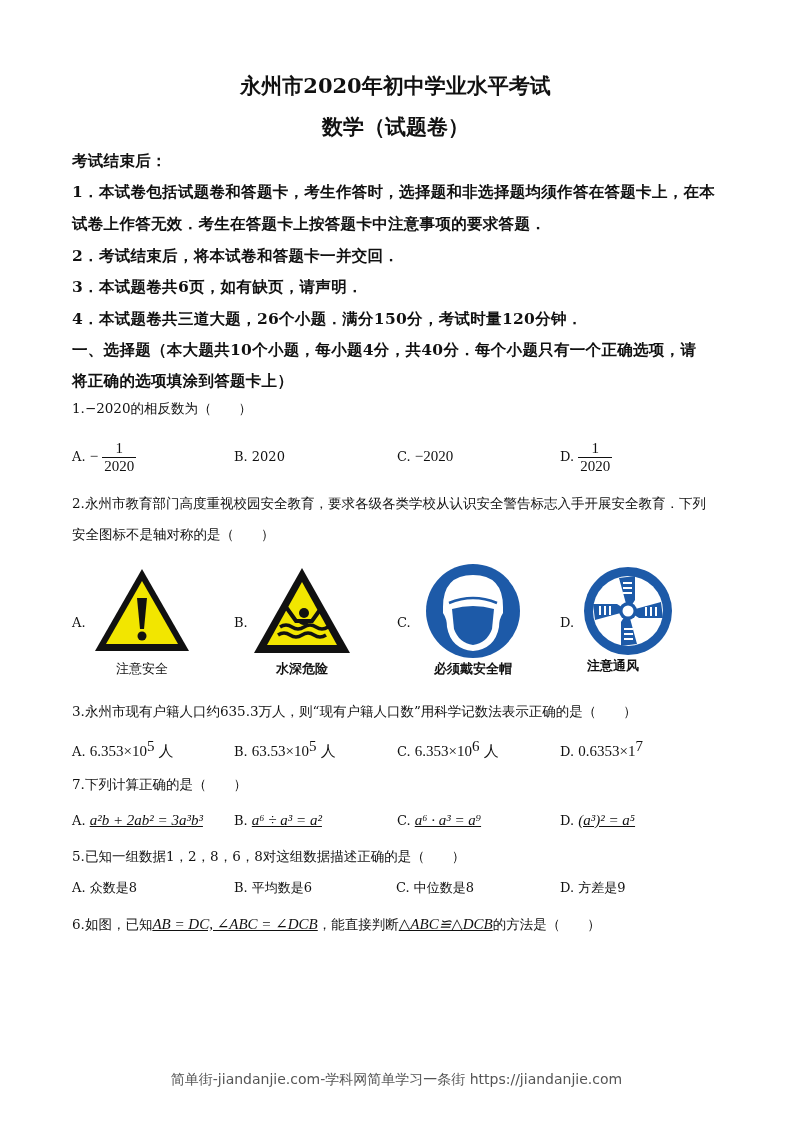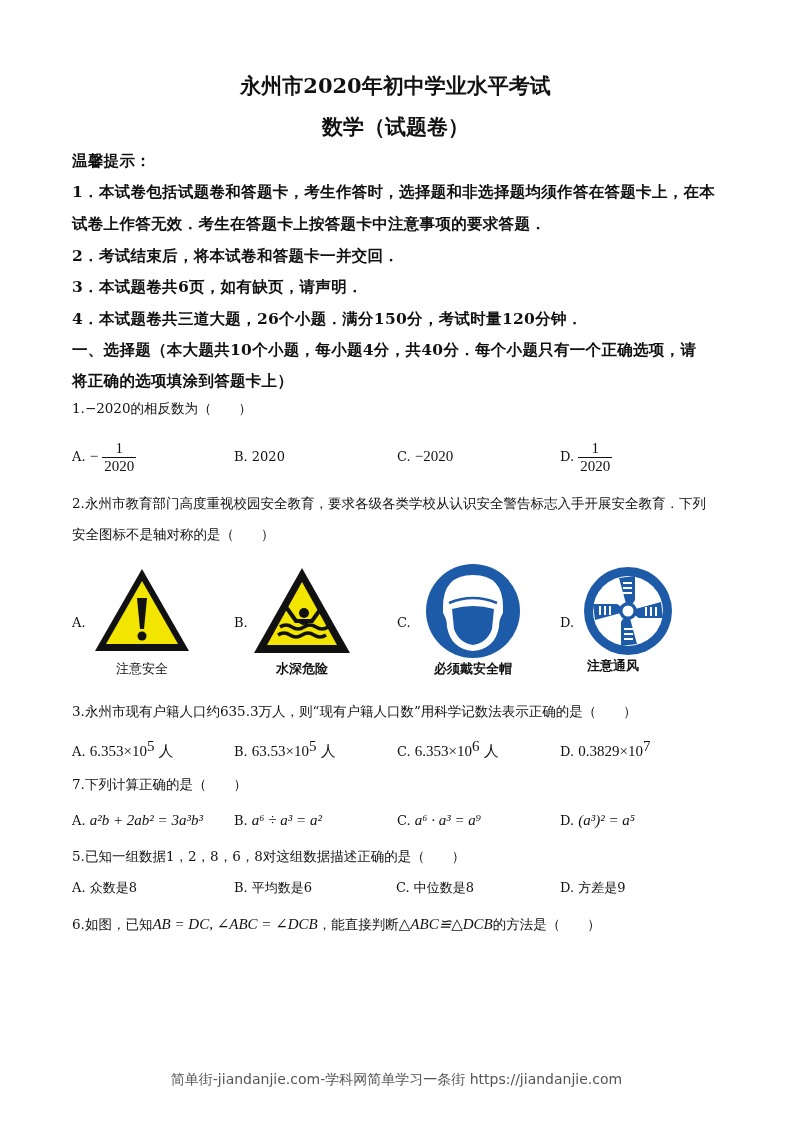--- a/index.html
+++ b/index.html
@@ -4,35 +4,35 @@
 <style>
   html, body { margin:0; padding:0; background:#ffffff; }
   body { width:793px; height:1122px; position:relative; overflow:hidden;
          font-family:"DejaVu Serif","Liberation Serif",serif; color:#111; }
   .abs { position:absolute; }
   .title { left:0; width:791px; text-align:center; font-weight:bold; font-size:21px; }
   .bold { font-weight:bold; font-size:15.5px; letter-spacing:0.3px; }
   .q { font-size:13.5px; }
   .opt { font-size:13px; }
   .math { font-family:"Liberation Serif","DejaVu Serif",serif; font-size:15px; }
-  .it { font-style:italic; }
+  .it { font-style:italic;text-decoration:underline; }
   .frac { display:inline-block; vertical-align:middle; text-align:center; font-family:"Liberation Serif",serif; font-size:15px; line-height:17px; }
   .frac .num { display:block; border-bottom:1px solid #111; padding:0 2px; }
   .frac .den { display:block; padding:0 2px; }
   .caption { font-size:13px; font-weight:bold; text-align:center; width:120px; }
   .footer { left:0; width:793px; text-align:center; font-family:"DejaVu Sans","Liberation Sans",sans-serif; font-size:14px; color:#555; }
   sup { font-size:9px; }
 </style>
 </head>
 <body>
 
 <div class="abs title" style="top:72px;">永州市2020年初中学业水平考试</div>
 <div class="abs title" style="top:113px;">数学（试题卷）</div>
 
-<div class="abs bold" style="left:72px; top:151px;">温馨提示：</div>
+<div class="abs bold" style="left:72px; top:151px;">考试结束后：</div>
 <div class="abs bold" style="left:72px; top:182px;">1．本试卷包括试题卷和答题卡，考生作答时，选择题和非选择题均须作答在答题卡上，在本</div>
 <div class="abs bold" style="left:72px; top:214px;">试卷上作答无效．考生在答题卡上按答题卡中注意事项的要求答题．</div>
 <div class="abs bold" style="left:72px; top:246px;text-align:center;">2．考试结束后，将本试卷和答题卡一并交回．</div>
 <div class="abs bold" style="left:72px; top:277px;">3．本试题卷共6页，如有缺页，请声明．</div>
 <div class="abs bold" style="left:72px; top:309px;">4．本试题卷共三道大题，26个小题．满分150分，考试时量120分钟．</div>
 
 <div class="abs bold" style="left:72px; top:340px;">一、选择题（本大题共10个小题，每小题4分，共40分．每个小题只有一个正确选项，请</div>
 <div class="abs bold" style="left:72px; top:371px;">将正确的选项填涂到答题卡上）</div>
 
 <div class="abs q" style="left:72px; top:400px;">1.−2020的相反数为（　　）</div>
@@ -125,21 +125,21 @@
   <span class="math">63.53×10</span><sup class="math">5</sup>
   <span class="math">人</span>
 </div>
 <div class="abs opt" style="left:397px; top:738px;">
   <span>C.</span>
   <span class="math">6.353×10</span><sup class="math">6</sup>
   <span class="math">人</span>
 </div>
 <div class="abs opt" style="left:560px; top:738px;">
   <span>D.</span>
-  <span class="math">0.3829×10</span><sup class="math">7</sup>
+  <span class="math">0.6353×1</span><sup class="math">7</sup>
 </div>
 
 <div class="abs q" style="left:72px; top:776px;">7.下列计算正确的是（　　）</div>
 <div class="abs opt" style="left:72px; top:812px;">
   <span>A.</span>
   <span class="math it">a²b + 2ab² = 3a³b³</span>
 </div>
 <div class="abs opt" style="left:234px; top:812px;">
   <span>B.</span>
   <span class="math it">a⁶ ÷ a³ = a²</span>

